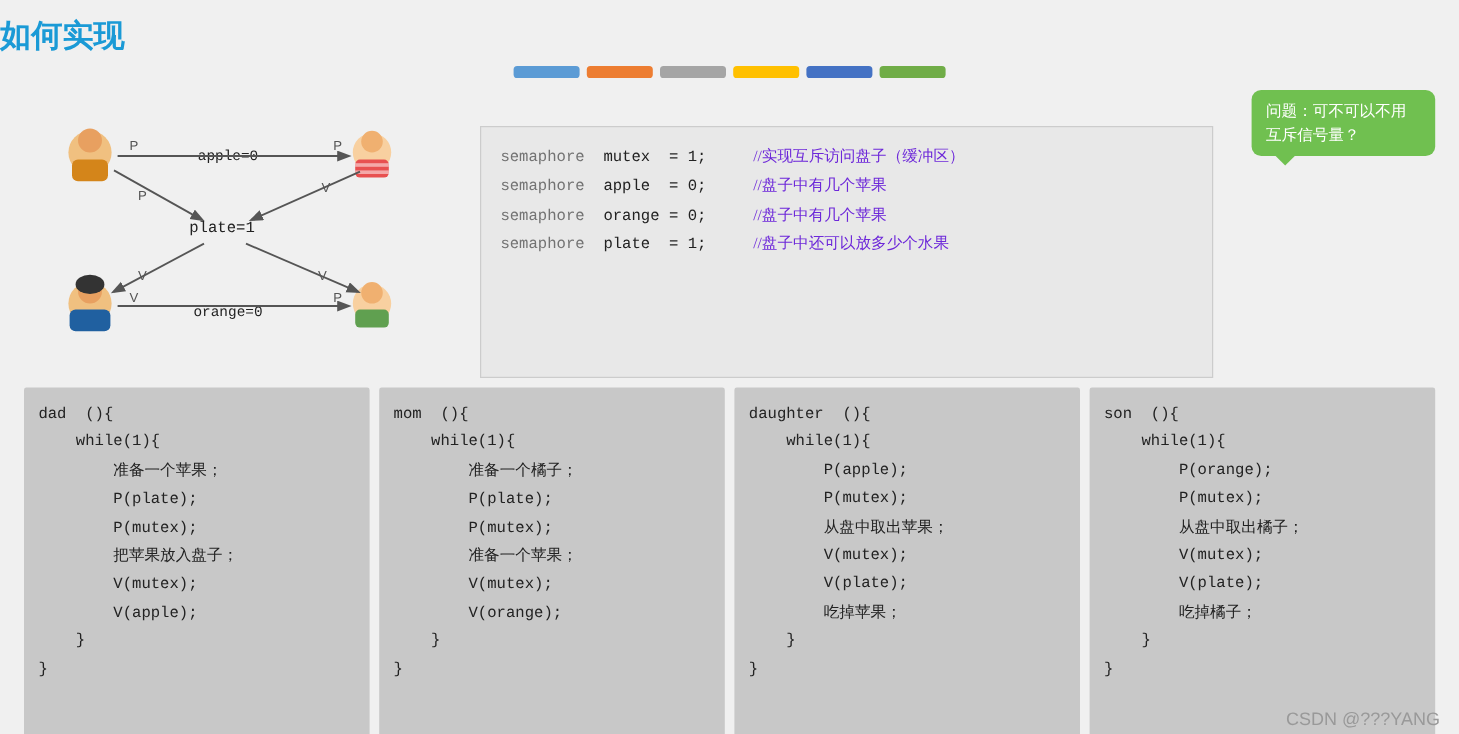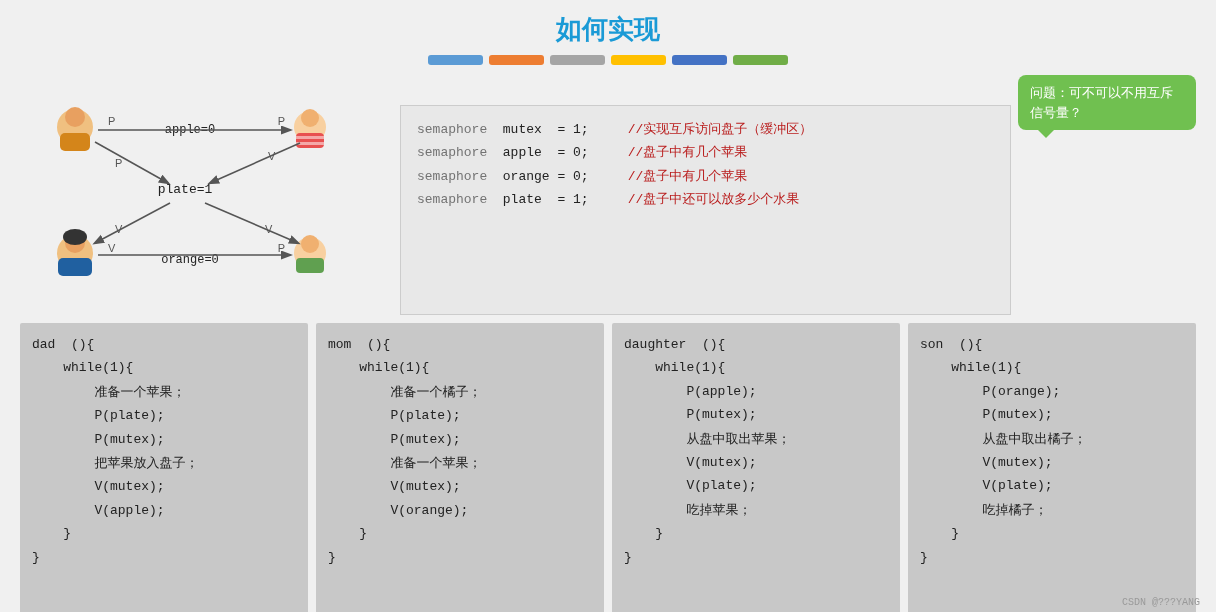--- a/index.html
+++ b/index.html
@@ -7,21 +7,21 @@
       width: 1216px;
       height: 612px;
       background: #f0f0f0;
       font-family: 'Courier New', monospace;
       overflow: hidden;
       position: relative;
     }
 
     
     .header {
-      text-align: center;
+      text-align: left;
       padding: 12px 0 8px;
       font-size: 26px;
       color: #1a9ad6;
       font-family: sans-serif;
       font-weight: bold;
     }
 
     
     .color-bar {
       display: flex;
@@ -67,21 +67,21 @@
     .speech-bubble {
       position: absolute;
       top: 0;
       right: 0;
       background: #70c050;
       color: white;
       padding: 8px 12px;
       border-radius: 8px;
       font-size: 13px;
       font-family: sans-serif;
-      width: 178px;
+      width: 153px;
       line-height: 1.5;
     }
     .speech-bubble::after {
       content: '';
       position: absolute;
       bottom: -8px;
       left: 20px;
       border-left: 8px solid transparent;
       border-right: 8px solid transparent;
       border-top: 8px solid #70c050;
@@ -111,33 +111,33 @@
       left: 0;
       width: 100%;
       height: 100%;
     }
 
     
     .footer {
       position: absolute;
       bottom: 4px;
       right: 16px;
-      font-size: 10px;
+      font-size: 15px;
       color: #999;
-      font-family: Liberation Mono, monospace;
+      font-family: Liberation Sans, sans-serif;
     }
 
     pre {
       font-family: 'Courier New', monospace;
       white-space: pre;
       font-size: 13px;
       line-height: 1.8;
     }
     pre .kw { color: #737373; }
-    pre .cmt { color: #b91c1c; }
+    pre .cmt { color: #6d28d9; font-family: Liberation Serif, serif; }
     pre .ch { font-family: sans-serif; font-size: 13px; }
   </style>
 </head>
 <body>
 
 <div class="header">如何实现</div>
 
 <div class="color-bar">
   <span style="background:#5b9bd5;"></span>
   <span style="background:#ed7d31;"></span>

